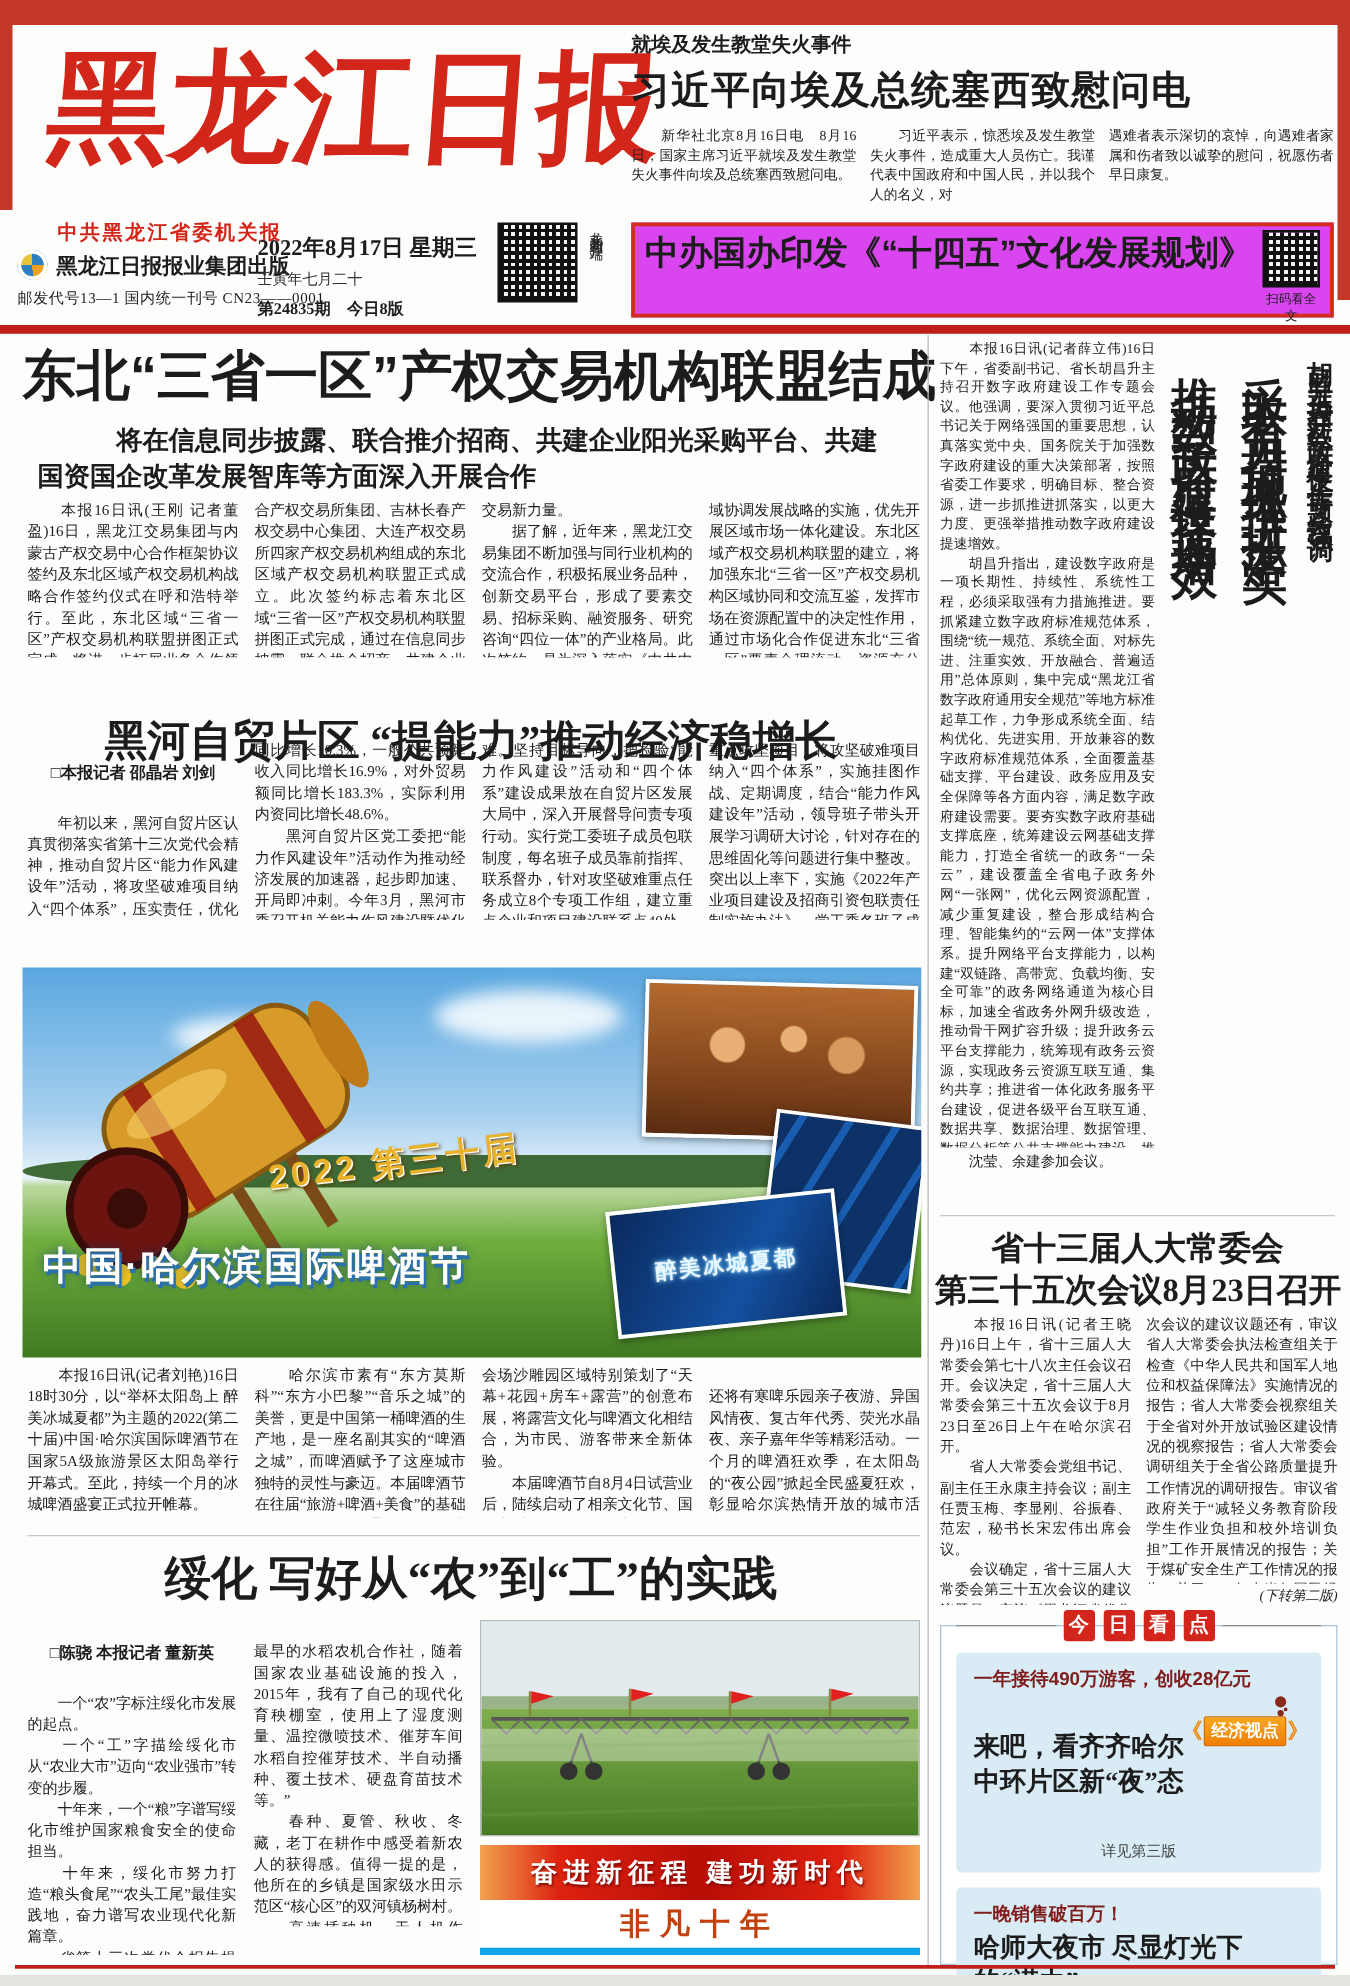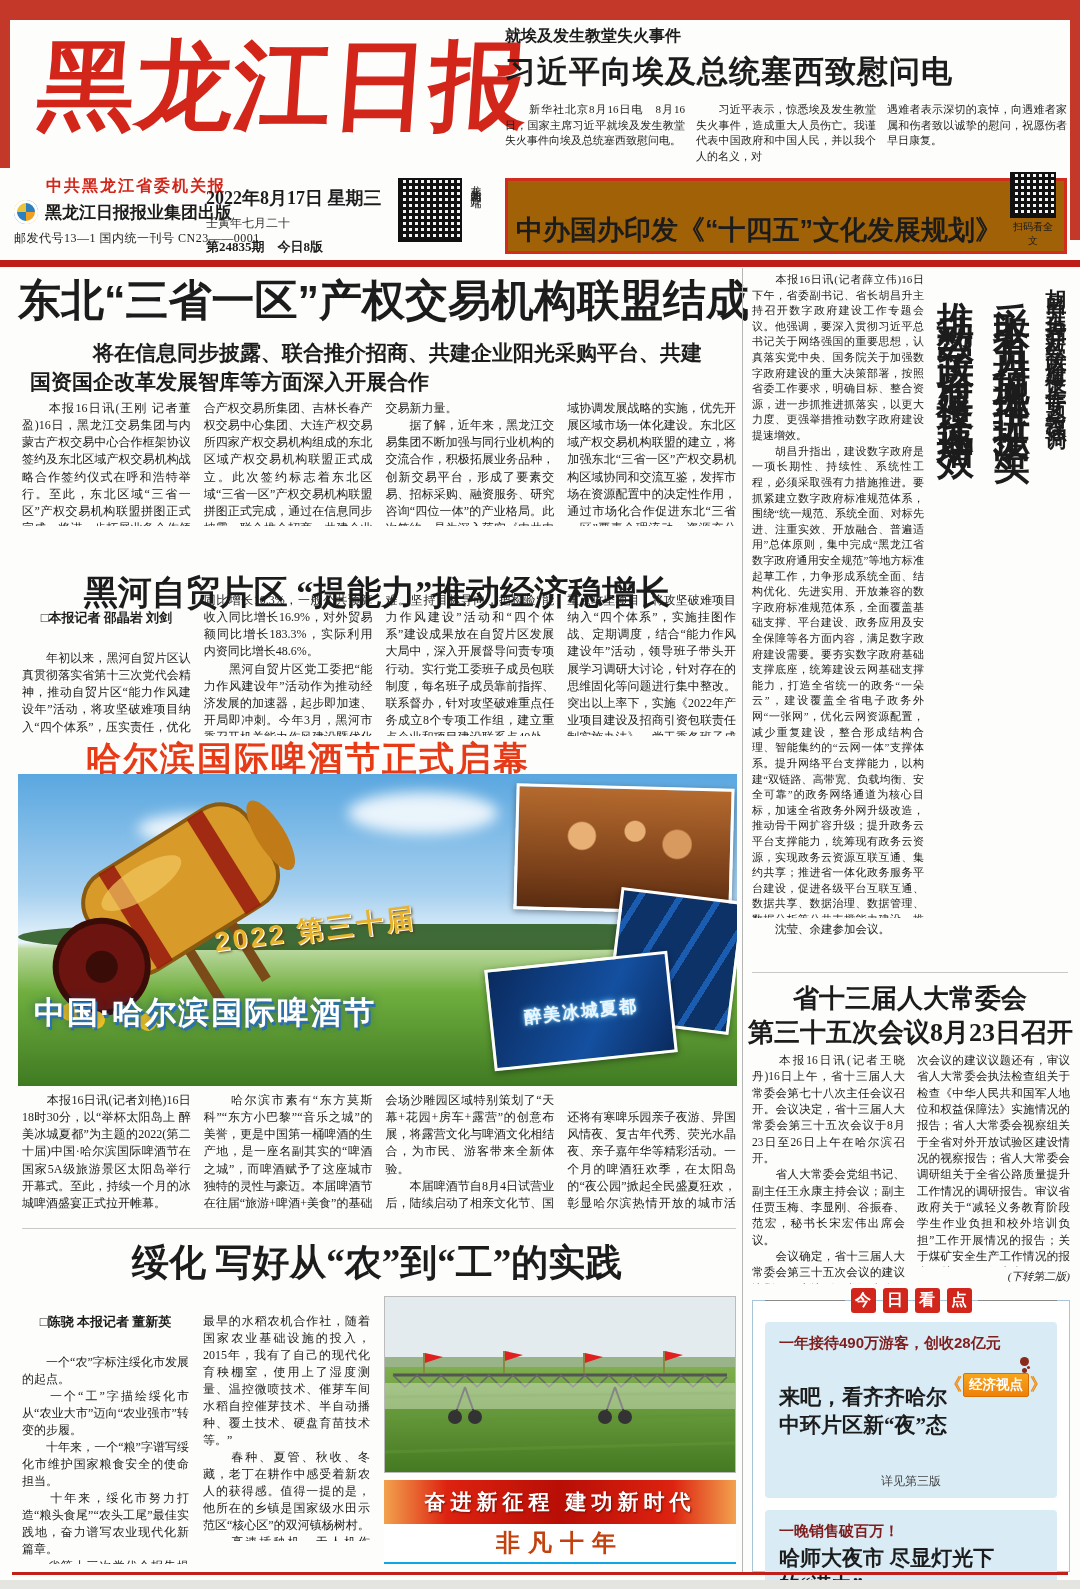--- a/index.html
+++ b/index.html
@@ -30,21 +30,21 @@
   .mast-qr-cap{left:468px;top:176px;height:70px;writing-mode:vertical-rl;text-orientation:upright;
                font-size:11px;letter-spacing:2px;color:#222;}
   
   .ts{left:505px;top:26px;width:562px;}
   .ts-kicker{font-size:16px;font-weight:bold;font-family:"Liberation Sans","DejaVu Sans",sans-serif;}
   .ts-headline{font-size:31px;font-weight:900;font-family:"Liberation Sans","DejaVu Sans",sans-serif;
                letter-spacing:1px;margin-top:4px;white-space:nowrap;}
   .ts-cols{display:flex;gap:11px;margin-top:9px;height:66px;overflow:hidden;}
   .ts-col{flex:1;font-size:11px;line-height:1.42;text-align:justify;white-space:pre-line;}
   .policy{left:505px;top:178px;width:562px;height:76px;border:3px solid #d22c1e;box-sizing:border-box;
-          display:flex;align-items:flex-end;padding:3px 8px;gap:8px;background:#a16207;}
+          display:flex;align-items:flex-start;padding:3px 8px;gap:8px;background:#d946ef;}
   .policy-title{flex:1;text-align:center;font-size:27px;font-weight:900;
                 font-family:"Liberation Sans","DejaVu Sans",sans-serif;white-space:nowrap;}
   .policy-qr-wrap{text-align:center;}
   .policy-qr{width:46px;height:46px;margin:0 auto;}
   .policy-cap{font-size:10px;margin-top:2px;}
   .red-band{left:0;top:260px;width:1080px;height:7px;background:#bf1d17;}
   
   .ncol{flex:1;font-size:12px;line-height:1.43;text-align:justify;white-space:pre-line;}
   .byline{text-align:center;font-weight:bold;font-size:13px;margin-bottom:5px;white-space:nowrap;}
   
@@ -85,21 +85,21 @@
   .inset-b2{right:0px;bottom:58px;width:118px;height:128px;transform:rotate(7deg);
             background:repeating-linear-gradient(115deg,#0c3268 0 14px,#1a5cb0 14px 20px,#0c3268 20px 34px);}
   .beer-cols{left:22px;top:1092px;width:714px;display:flex;gap:13px;height:122px;overflow:hidden;}
   
   .div-left{left:22px;top:1228px;width:714px;border-top:1px solid #c9c9c9;}
   .suihua-h{left:18px;top:1238px;width:718px;text-align:center;font-size:37px;font-weight:900;white-space:nowrap;}
   .suihua-wrap{left:22px;top:1296px;width:714px;height:268px;display:flex;gap:14px;}
   .s-col{width:172px;overflow:hidden;font-size:12px;line-height:1.42;text-align:justify;white-space:pre-line;}
   .s-right{flex:1;display:flex;flex-direction:column;}
   .sh-photo{height:182px;border:1px solid #bbb;overflow:hidden;background:#e8eef0;}
-  .decade{margin-top:7px;border-bottom:2px solid #0ea5e9;}
+  .decade{margin-top:7px;border-bottom:6px solid #0ea5e9;}
   .decade-top{height:44px;display:flex;align-items:center;justify-content:center;
               background:linear-gradient(90deg,#f2a24e,#dd2210 18%,#b80e06 50%,#dd2210 82%,#f2a24e);}
   .decade-top span{color:#fff;font-weight:900;font-size:21px;letter-spacing:5px;white-space:nowrap;
                    font-family:"Liberation Sans","DejaVu Sans",sans-serif;text-shadow:1px 1px 2px #7a0a02;}
   .decade-bot{height:38px;display:flex;align-items:center;justify-content:center;background:#fff;}
   .decade-bot span{color:#c2410c;font-weight:900;font-size:24px;letter-spacing:8px;white-space:nowrap;
                    font-family:"Liberation Sans","DejaVu Sans",sans-serif;}
   
   .v-div{left:742px;top:268px;width:1px;height:1304px;background:#b5b5b5;}
   .dg{left:752px;top:272px;width:318px;display:flex;gap:6px;}
@@ -201,21 +201,20 @@
       <div>　　年初以来，黑河自贸片区认真贯彻落实省第十三次党代会精神，推动自贸片区“能力作风建设年”活动，将攻坚破难项目纳入“四个体系”，压实责任，优化营商环境，持续巩固经济恢复增长势头。今年上半年，主要经济指标均达到或超过预期，地区生产总值同比增长7.1%，规上工业增加值同比增长22.1%，固定资产投资</div>
     </div>
     <div class="ncol">同比增长10.3%，一般公共预算收入同比增长16.9%，对外贸易额同比增长183.3%，实际利用内资同比增长48.6%。
 　　黑河自贸片区党工委把“能力作风建设年”活动作为推动经济发展的加速器，起步即加速、开局即冲刺。今年3月，黑河市委召开机关能力作风建设暨优化营商环境工作会议，黑河自贸片区按照黑河市委要求，围绕制度创新、项目建设、招商引资等重点工作集中攻坚破</div>
     <div class="ncol">难。坚持目标导向，把检验“能力作风建设”活动和“四个体系”建设成果放在自贸片区发展大局中，深入开展督导问责专项行动。实行党工委班子成员包联制度，每名班子成员靠前指挥、联系督办，针对攻坚破难重点任务成立8个专项工作组，建立重点企业和项目建设联系点40处。形成了党工委班子成员带头干，机关干部比着干的氛围。
 　　强化组织保障，压实落靠责任。围绕</div>
     <div class="ncol">重点攻坚项目，将攻坚破难项目纳入“四个体系”，实施挂图作战、定期调度，结合“能力作风建设年”活动，领导班子带头开展学习调研大讨论，针对存在的思维固化等问题进行集中整改。突出以上率下，实施《2022年产业项目建设及招商引资包联责任制实施办法》，党工委各班子成员牵头挂帅，组成8个专项工作组，形成全力攻坚的责任链条。
 (下转第三版)</div>
   </div>
 
-  <div class="abs beer-title">哈尔滨国际啤酒节正式启幕</div>
   <div class="abs beer-photo">
     <div class="cloud" style="left:330px;top:18px;width:150px;height:42px;"></div>
     <div class="cloud" style="left:120px;top:40px;width:110px;height:30px;"></div>
     <div class="treeline"></div>
     <svg class="barrel-svg" width="330" height="260" viewBox="0 0 330 260">
       <g transform="rotate(-32 160 130)">
         <rect x="150" y="170" width="10" height="70" fill="#7a4a18"></rect>
         <rect x="200" y="170" width="10" height="70" fill="#7a4a18"></rect>
         <rect x="85" y="62" width="190" height="112" rx="34" fill="#d89a28" stroke="#8a5a10" stroke-width="4"></rect>
         <rect x="118" y="62" width="18" height="112" fill="#9a1f10" opacity="0.9"></rect>

